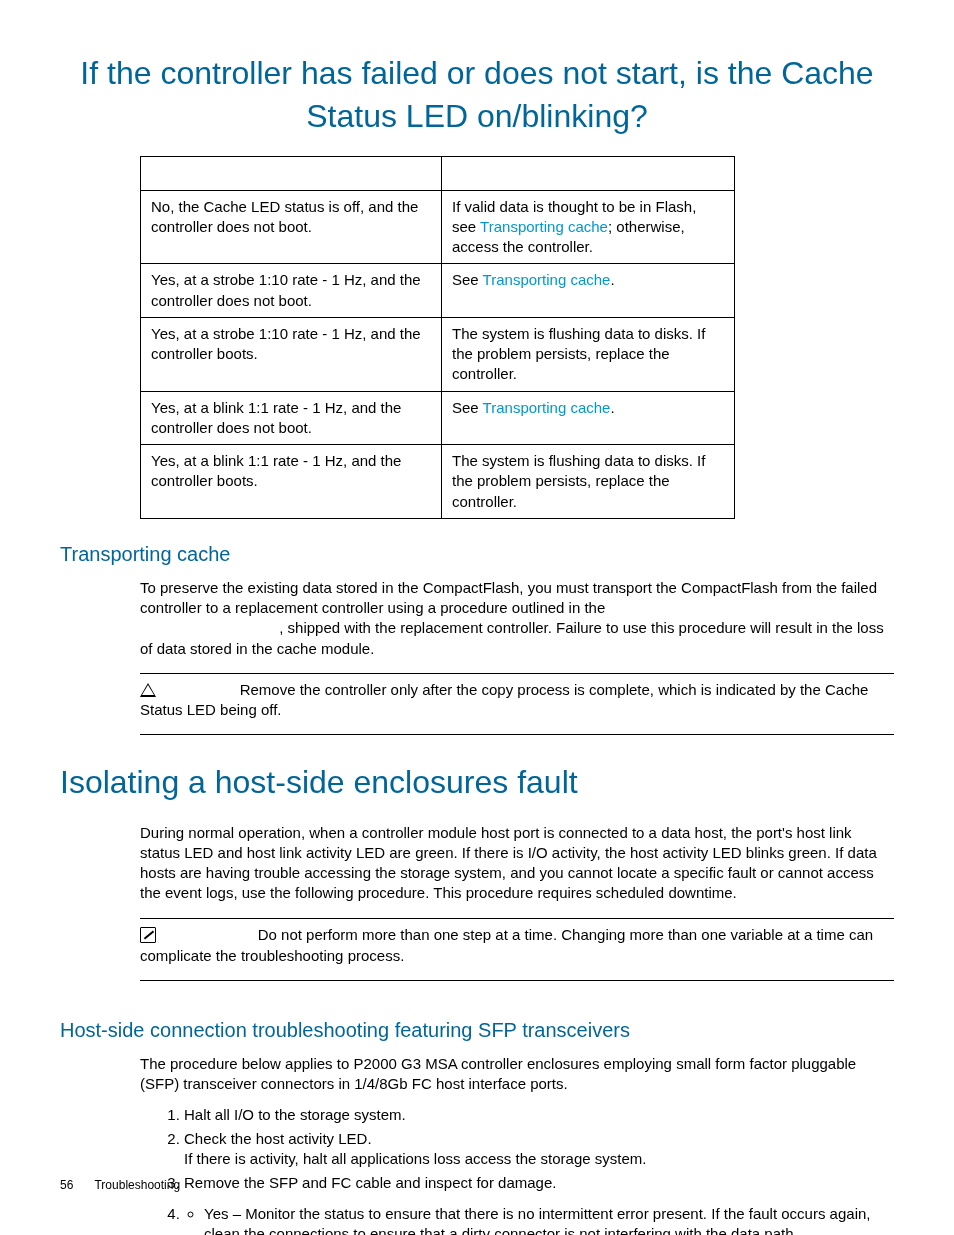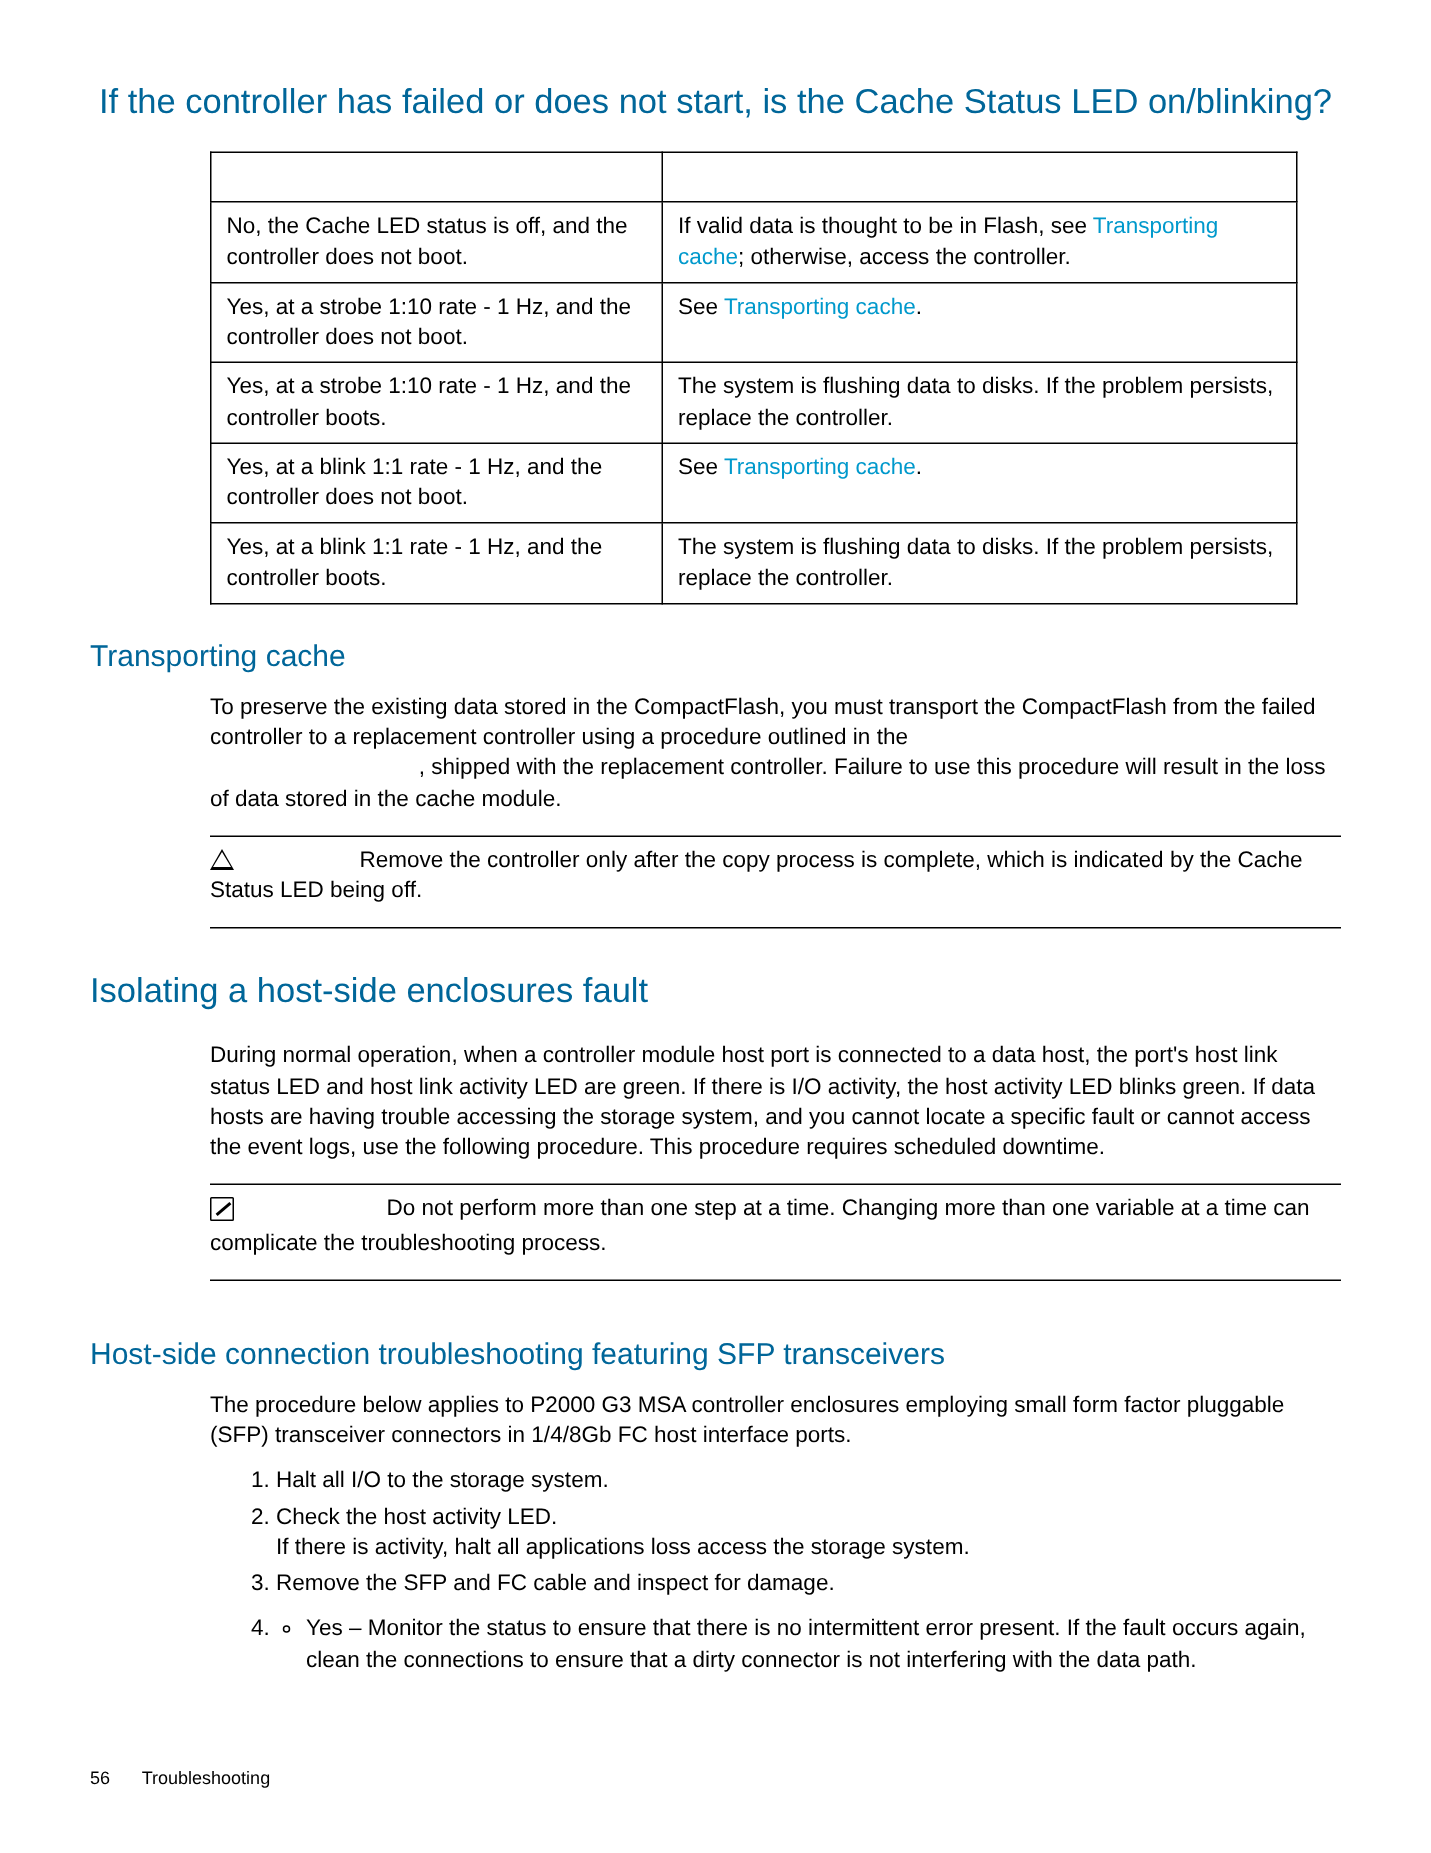--- a/index.html
+++ b/index.html
@@ -10,25 +10,25 @@
     background:#fff;
     font-family:"Futura","Century Gothic","Trebuchet MS",sans-serif;
     font-weight:300;
     color:#000;
     position:relative;
     box-sizing:border-box;
     padding:52px 60px 0 60px;
     font-size:15px;
     line-height:1.35;
   }
-  .h1{ color:#006699; font-size:23px; font-weight:300; margin:0 0 18px 0;}
+  .h1{ color:#006699; font-size:32px; font-weight:300; margin:0 0 18px 0;}
   .h1.link{ text-align:center;}
   .h2{ color:#006699; font-size:20px; font-weight:300; margin:22px 0 10px 0;}
   .body-indent{ margin-left:80px;}
-  table{ border-collapse:collapse; width:725px; margin-left:80px; margin-top:6px;}
+  table{ border-collapse:collapse; width:595px; margin-left:80px; margin-top:6px;}
   table th, table td{
     border:1px solid #000;
     padding:6px 10px 6px 10px;
     text-align:left;
     vertical-align:top;
     font-size:15px;
     font-weight:300;
   }
   table th{ font-weight:600; height:14px;}
   table th:first-child, table td:first-child{ width:280px;}

